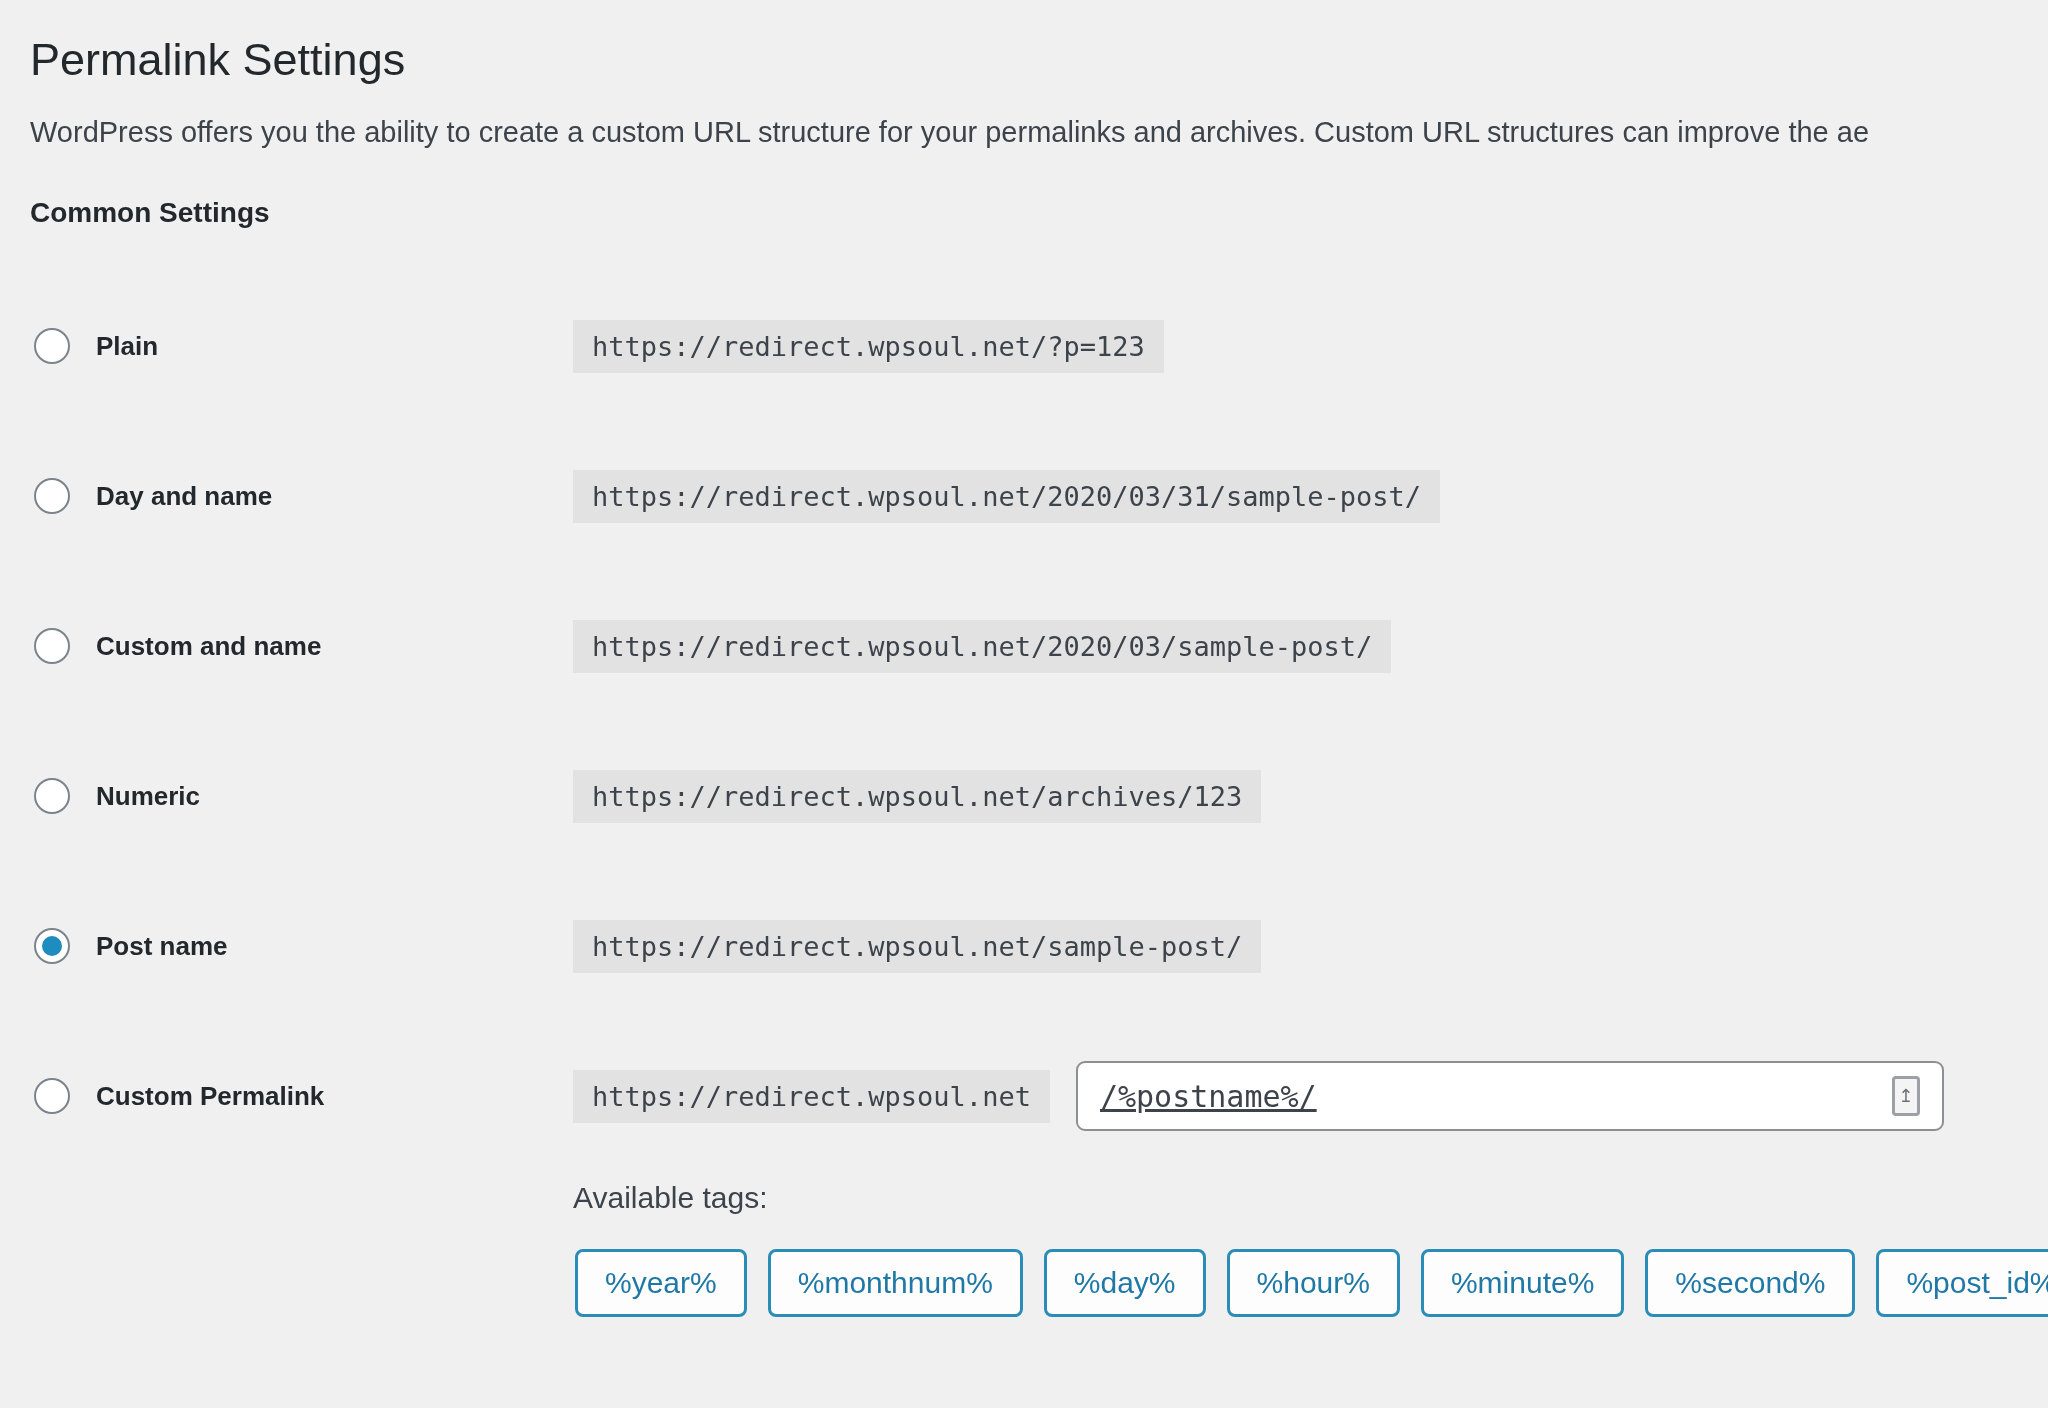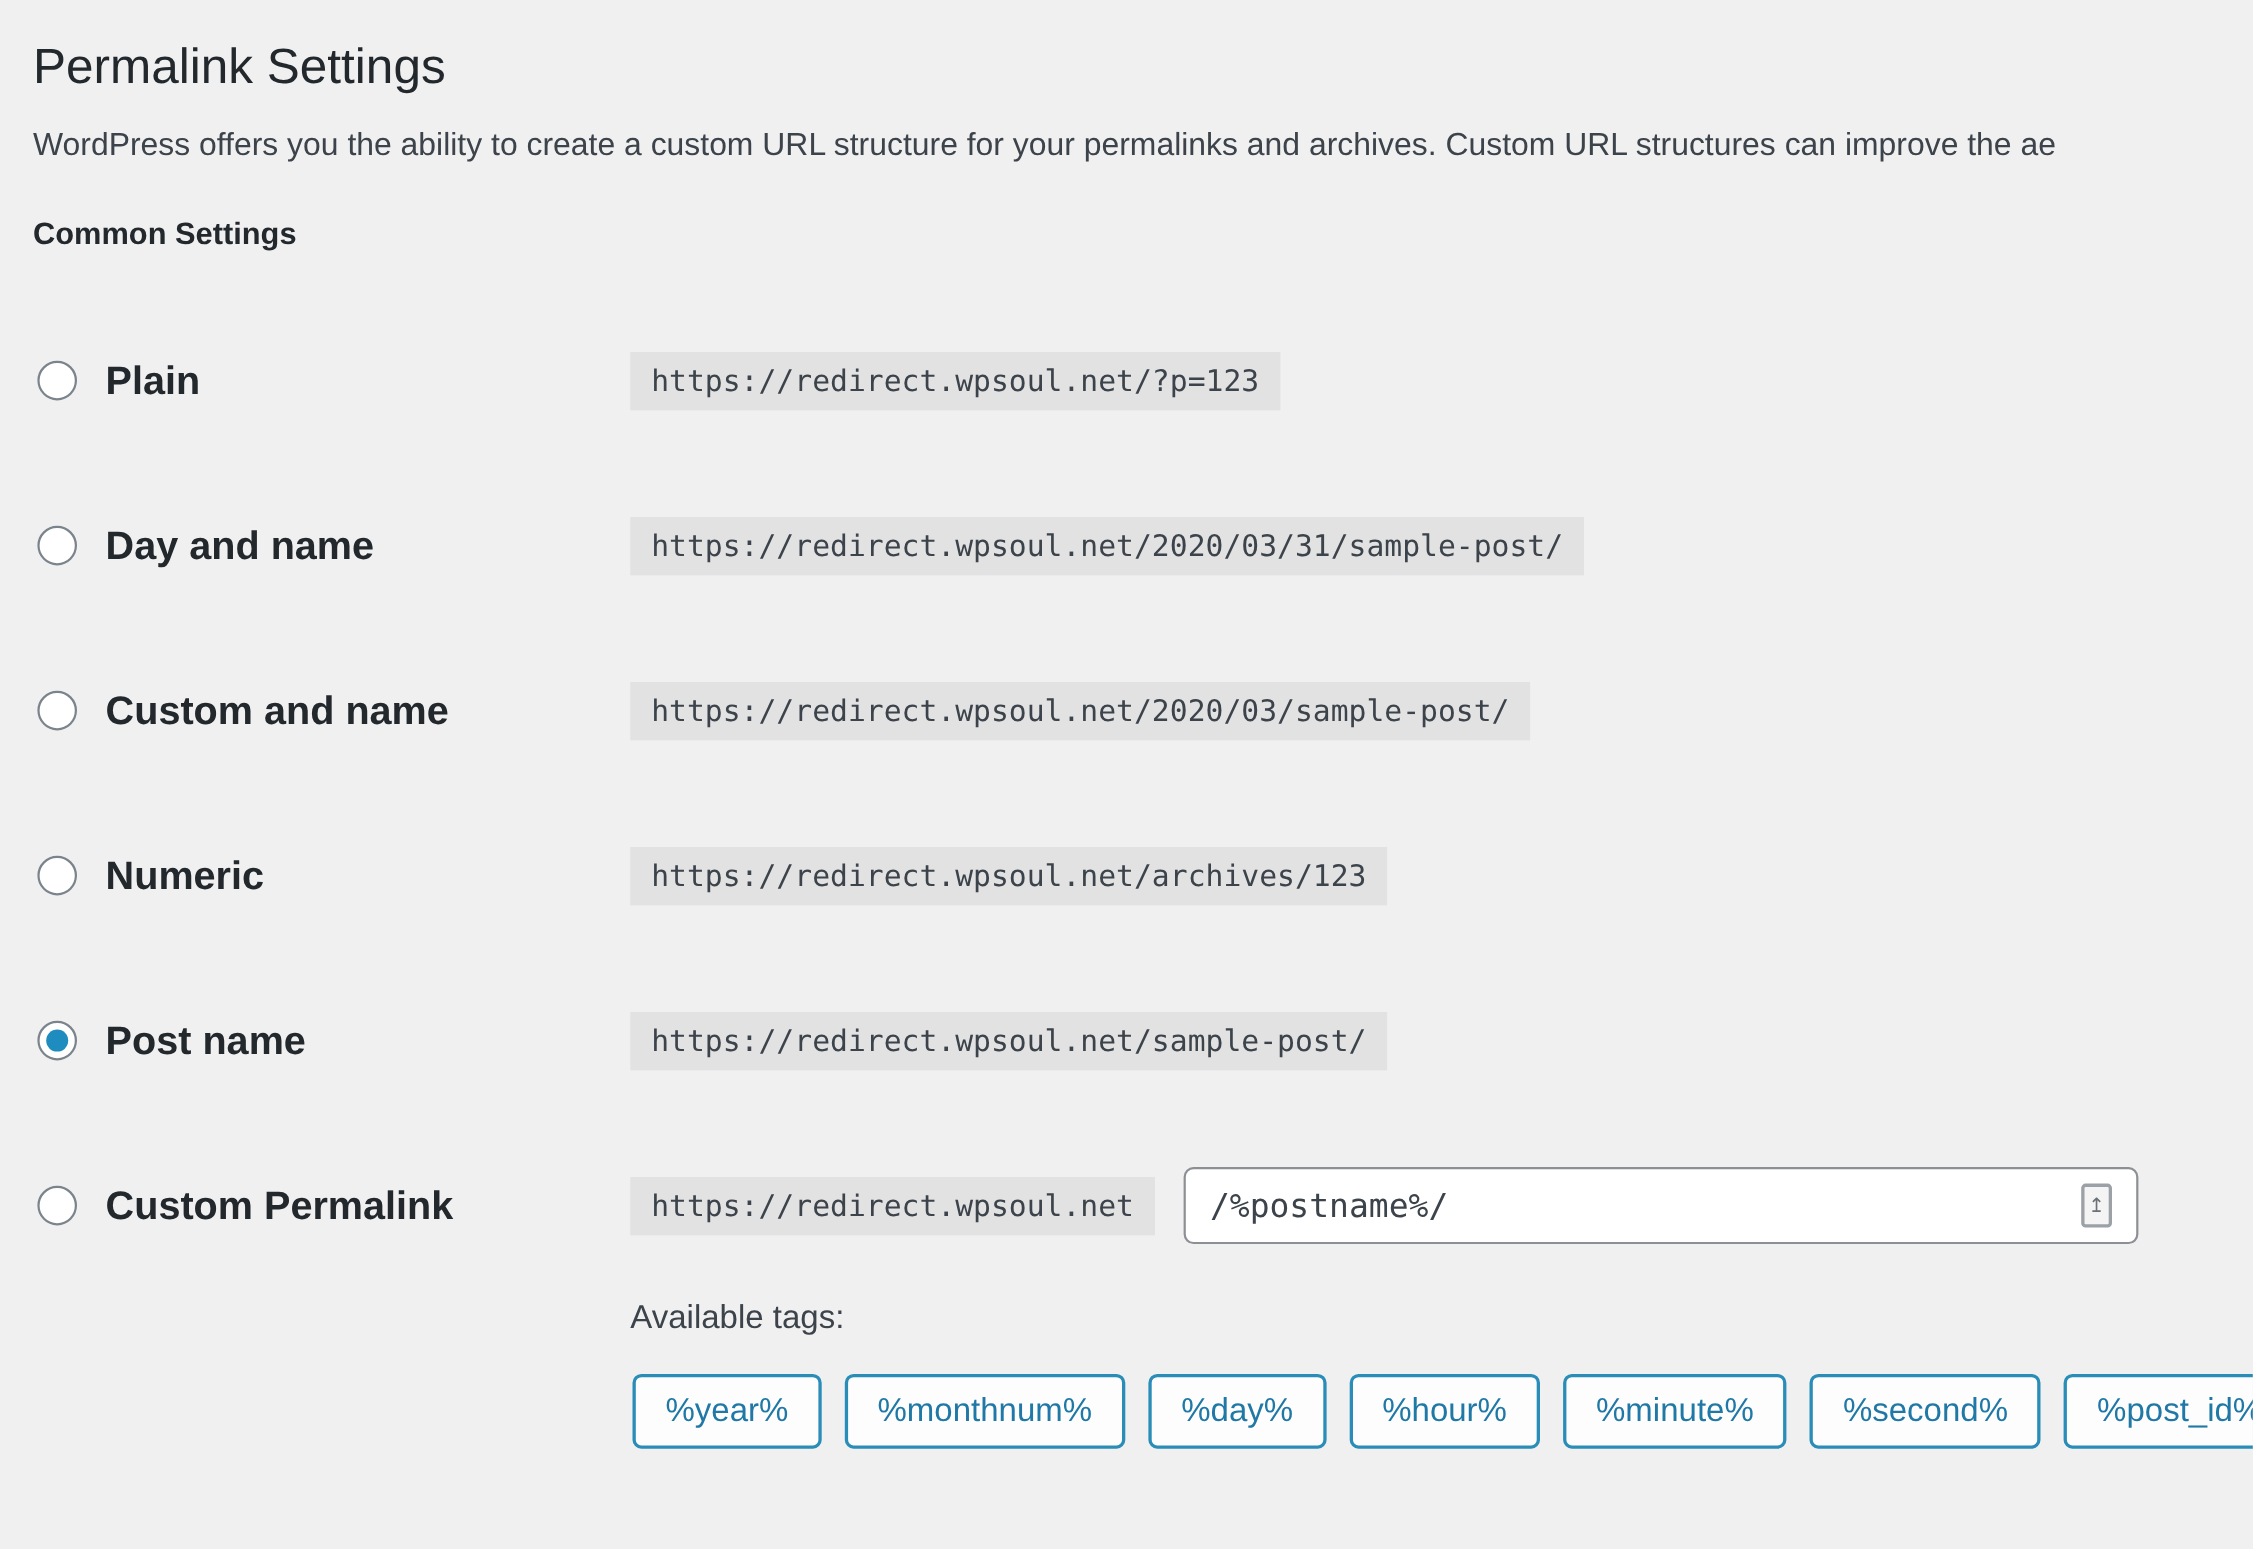--- a/index.html
+++ b/index.html
@@ -68,21 +68,21 @@
     content:"";
     position:absolute;
     left:50%;top:50%;
     width:20px;height:20px;
     margin:-10px 0 0 -10px;
     border-radius:50%;
     background:var(--accent);
   }
   .opt-label{
     margin-left:26px;
-    font-size:36px;
+    font-size:26px;
     font-weight:700;
     color:var(--heading);
   }
   code.example{
     font-family:"DejaVu Sans Mono","Liberation Mono",monospace;
     font-size:27px;
     color:var(--text);
     background:var(--code-bg);
     padding:11px 19px;
     white-space:nowrap;
@@ -101,20 +101,21 @@
   .custom-input{
     border:none;
     outline:none;
     background:transparent;
     width:740px;
     height:100%;
     padding-left:22px;
     font-family:"DejaVu Sans Mono","Liberation Mono",monospace;
     font-size:30px;
     color:var(--text);
+    text-decoration:underline;
   }
   .input-icon{
     position:absolute;
     right:22px;top:50%;
     transform:translateY(-50%);
     width:28px;height:40px;
     border:3px solid #9ba1a6;
     border-radius:4px;
     background:#f4f4f4;
     display:flex;

